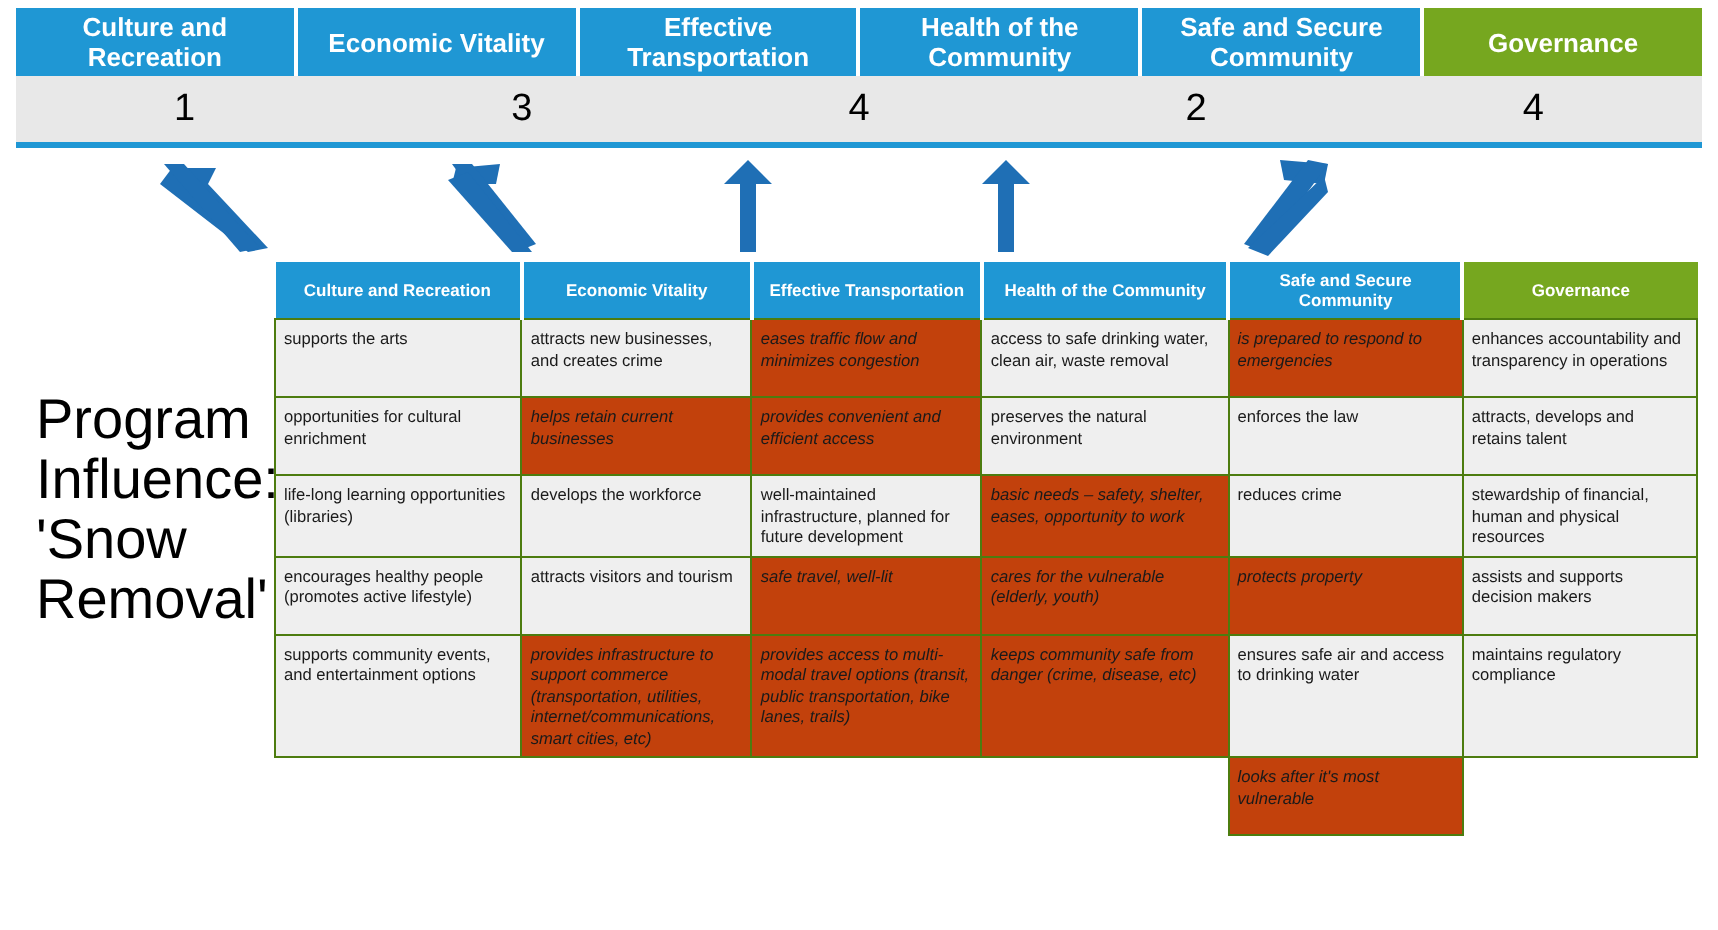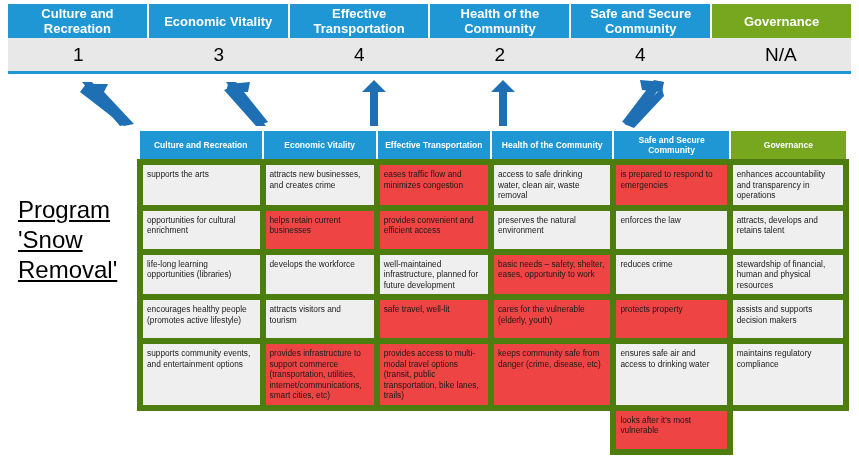--- a/index.html
+++ b/index.html
@@ -70,24 +70,23 @@
   .arrow-svg {
     position: absolute;
   }
 
   
   #left-caption {
     position: absolute;
     left: 18px;
     top: 195px;
     width: 120px;
-    font-size: 24px;
+    font-size: 28px;
     line-height: 30px;
     color: #000000;
-    text-decoration: underline;
   }
 
   
   #matrix {
     position: absolute;
     left: 137px;
     top: 131px;
     width: 712px;
     border-collapse: collapse;
     table-layout: fixed;
@@ -105,26 +104,27 @@
   #matrix th.gov {
     background: #76a71f;
     border-right: none;
   }
   #matrix td {
     font-size: 8.3px;
     line-height: 10.5px;
     color: #1a1a1a;
     vertical-align: top;
     padding: 4px 4px;
-    border: 6px solid #4d7c0f;
+    border: 1px solid #4d7c0f;
     background: #efefef;
     height: 30px;
   }
   #matrix td.hl {
-    background: #ef4444;
+    background: #c2410c;
+    font-style: italic;
   }
   #matrix td.empty {
     background: #ffffff;
     border: none;
   }
 </style>
 </head>
 <body>
 
 <div id="top-band">
@@ -135,21 +135,20 @@
   <div class="top-cell">Safe and Secure Community</div>
   <div class="top-cell gov">Governance</div>
 </div>
 
 <div id="score-band">
   <div class="score-cell">1</div>
   <div class="score-cell">3</div>
   <div class="score-cell">4</div>
   <div class="score-cell">2</div>
   <div class="score-cell">4</div>
-  <div class="score-cell">N/A</div>
 </div>
 
 <svg class="arrow-svg" style="left:78px; top:80px;" width="60" height="48" viewBox="0 0 60 48">
   <g fill="#1f6fb5">
     <polygon points="8,4 30,4 26,12 2,12"></polygon>
     <polygon points="2,12 26,12 56,44 46,46"></polygon>
     <polygon points="4,2 14,2 52,44 42,46"></polygon>
   </g>
 </svg>
 
@@ -176,20 +175,21 @@
 <svg class="arrow-svg" style="left:620px; top:78px;" width="48" height="50" viewBox="0 0 48 50">
   <g fill="#1f6fb5">
     <polygon points="20,2 44,4 42,14 22,12"></polygon>
     <polygon points="34,2 44,4 12,48 2,44"></polygon>
     <polygon points="42,10 44,18 14,50 4,46"></polygon>
   </g>
 </svg>
 
 <div id="left-caption">
   <div>Program</div>
+  <div>Influence:</div>
   <div>'Snow</div>
   <div>Removal'</div>
 </div>
 
 <table id="matrix">
   <colgroup>
     <col style="width:118px">
     <col style="width:110px">
     <col style="width:110px">
     <col style="width:118px">

